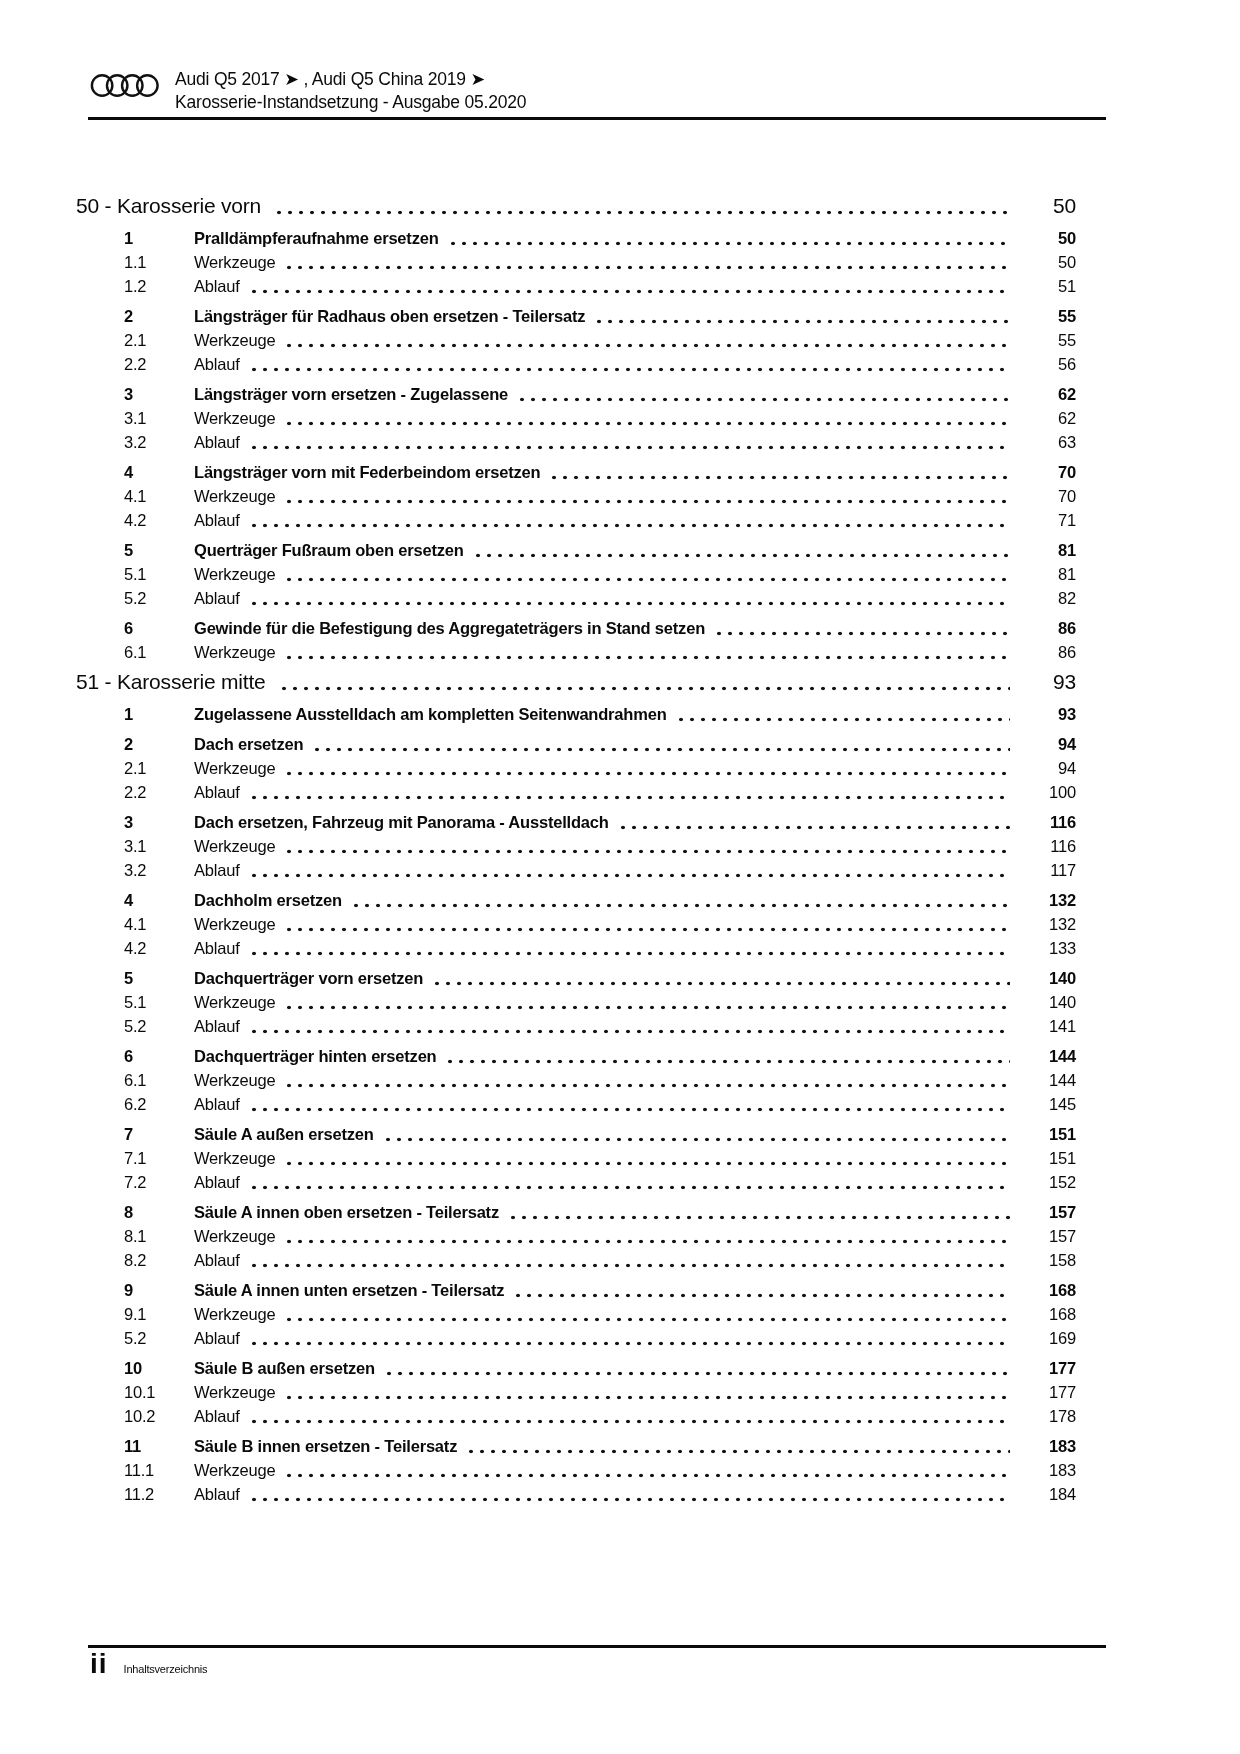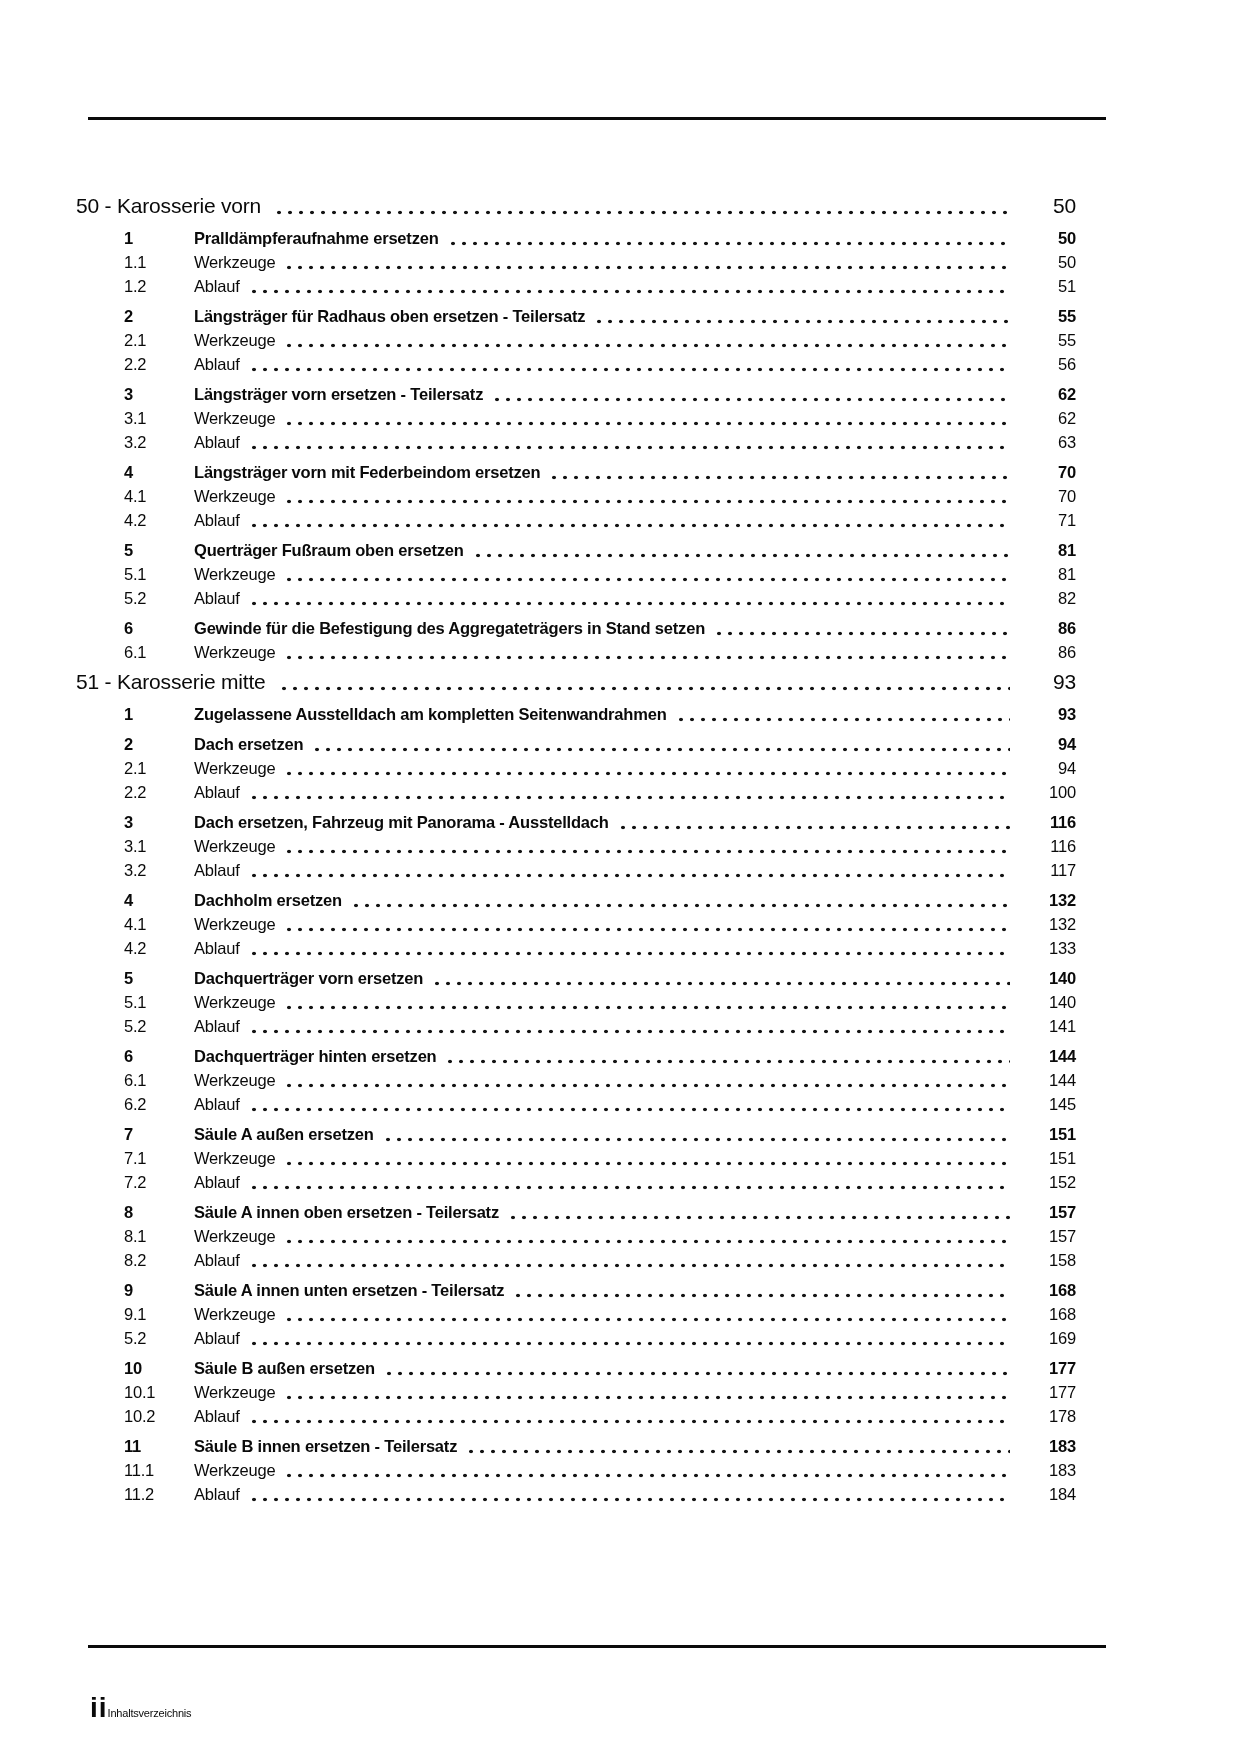--- a/index.html
+++ b/index.html
@@ -37,29 +37,45 @@
   
   .leader {
     flex:1 1 auto; align-self:flex-end; height:5px;
     margin:0 10px 4px 12px;
     background-image:radial-gradient(circle at 2px 2.5px, #141414 1.55px, transparent 2.1px);
     background-size:11px 5px; background-repeat:repeat-x;
   }
   .section-row .leader { margin-bottom:5px; margin-left:16px; }
 
   
-  .footer { position:absolute; left:90px; top:1692px; display:flex; align-items:baseline; gap:0; }
+  .footer { position:absolute; left:90px; top:1648px; display:flex; align-items:baseline; gap:16px; }
   .footer-page { font-size:28px; font-weight:bold; letter-spacing:1px; }
   .footer-label { font-size:11px; letter-spacing:-0.2px; }
 </style>
 </head>
 <body>
 
 <div class="page">
 
+  <div class="header">
+    <span>
+      <svg class="logo" viewBox="0 0 78 28" aria-hidden="true">
+        <g fill="none" stroke="#111111" stroke-width="2.7">
+          <circle cx="13.5" cy="14" r="11.4"></circle>
+          <circle cx="30.3" cy="14" r="11.4"></circle>
+          <circle cx="47.1" cy="14" r="11.4"></circle>
+          <circle cx="63.9" cy="14" r="11.4"></circle>
+        </g>
+      </svg>
+    </span>
+    <div class="header-text">
+      <div>Audi Q5 2017 ➤ , Audi Q5 China 2019 ➤</div>
+      <div>Karosserie-Instandsetzung - Ausgabe 05.2020</div>
+    </div>
+  </div>
 
   <div class="rule top"></div>
 
   <div class="toc">
   <div class="toc-section">
     <div class="section-row">
       <span class="section-title">50 - Karosserie vorn</span>
       <span class="leader"></span>
       <span class="section-page">50</span>
     </div>
@@ -101,21 +117,21 @@
 
   <div class="entry-row l2">
     <span class="entry-num">2.2</span>
     <span class="entry-title">Ablauf</span>
     <span class="leader"></span>
     <span class="entry-page">56</span>
   </div>
 
   <div class="entry-row l1">
     <span class="entry-num">3</span>
-    <span class="entry-title">Längsträger vorn ersetzen - Teilersatz</span>
+    <span class="entry-title">Längsträger vorn ersetzen - Zugelassene</span>
     <span class="leader"></span>
     <span class="entry-page">62</span>
   </div>
 
   <div class="entry-row l2">
     <span class="entry-num">3.1</span>
     <span class="entry-title">Werkzeuge</span>
     <span class="leader"></span>
     <span class="entry-page">62</span>
   </div>

